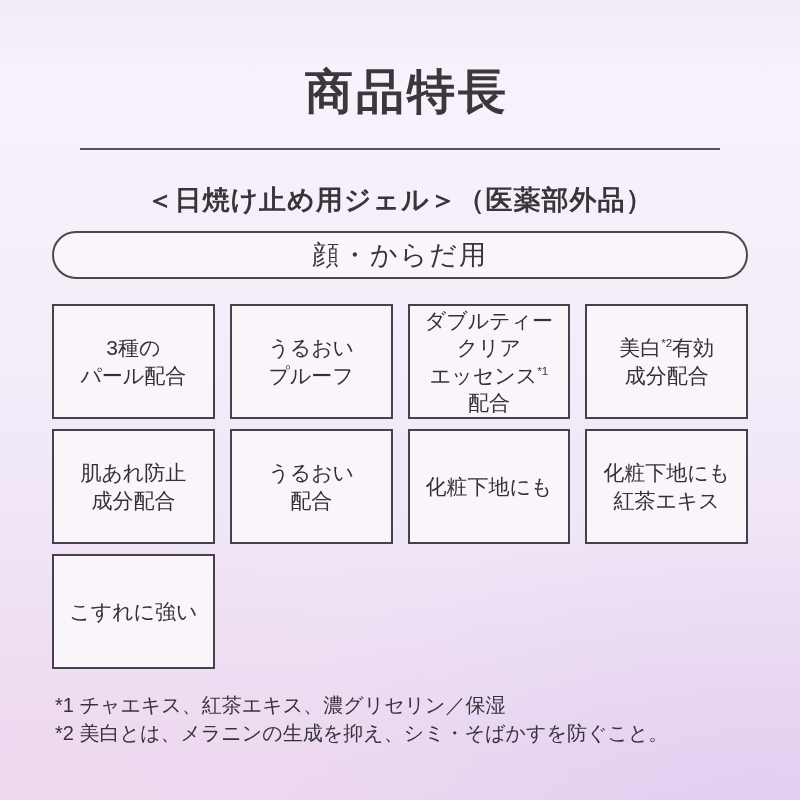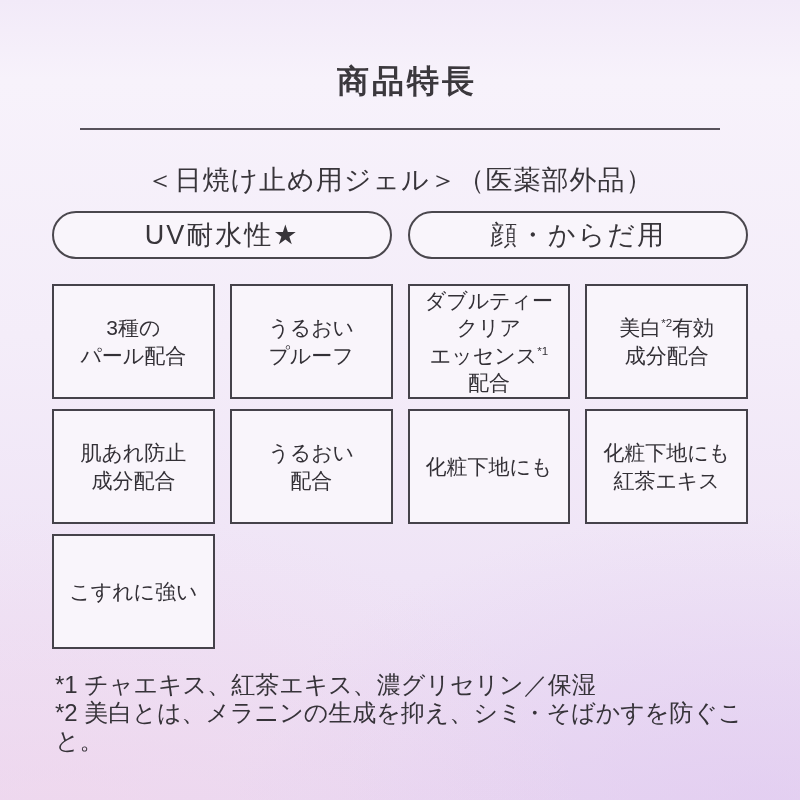--- a/index.html
+++ b/index.html
@@ -18,37 +18,37 @@
     width: 800px;
     height: 800px;
     background:
       radial-gradient(120% 70% at 8% 102%, rgba(243,215,235,0.55) 0%, rgba(243,215,235,0) 55%),
       radial-gradient(120% 70% at 95% 102%, rgba(223,200,240,0.6) 0%, rgba(223,200,240,0) 55%),
       linear-gradient(180deg, #f2eaf8 0%, #f7f2fb 10%, #f4edf9 42%, #efe4f6 72%, #e9d9f2 100%);
   }
   .title {
     padding-top: 60px;
     text-align: center;
-    font-size: 32px;
+    font-size: 48px;
     font-weight: bold;
     letter-spacing: 3px;
     color: #3b383d;
     padding-left: 14px;
   }
   .rule {
     width: 640px;
     height: 0;
     margin: 24px auto 0 auto;
     border-top: 2px solid #57525b;
   }
   .subtitle {
     margin-top: 32px;
     text-align: center;
     font-size: 27px;
-    font-weight: 400;
+    font-weight: 700;
     letter-spacing: 1px;
     color: #38353a;
   }
   .pills {
     margin: 13px 52px 0 52px;
     display: flex;
     gap: 16px;
   }
   .pill {
     flex: 1;
@@ -83,38 +83,37 @@
     padding: 0 4px;
     box-sizing: content-box;
   }
   .card sup {
     font-size: 0.55em;
     line-height: 0;
     vertical-align: super;
   }
   .footnotes {
     margin: 22px 40px 0 55px;
-    font-size: 24px;
+    font-size: 20px;
     line-height: 28px;
     color: #363339;
   }
 </style>
 </head>
 <body>
 
 <div class="page">
 
   <div class="title">商品特長</div>
 
   <div class="rule"></div>
 
   <div class="subtitle">＜日焼け止め用ジェル＞（医薬部外品）</div>
 
   <div class="pills">
-    <div class="pill">UV耐水性★</div>
     <div class="pill">顔・からだ用</div>
   </div>
 
   <div class="grid" id="feature-grid">
       <div class="card">
         <div><span>3種の</span></div>
         <div><span>パール配合</span></div>
       </div>
       <div class="card">
         <div><span>うるおい</span></div>

